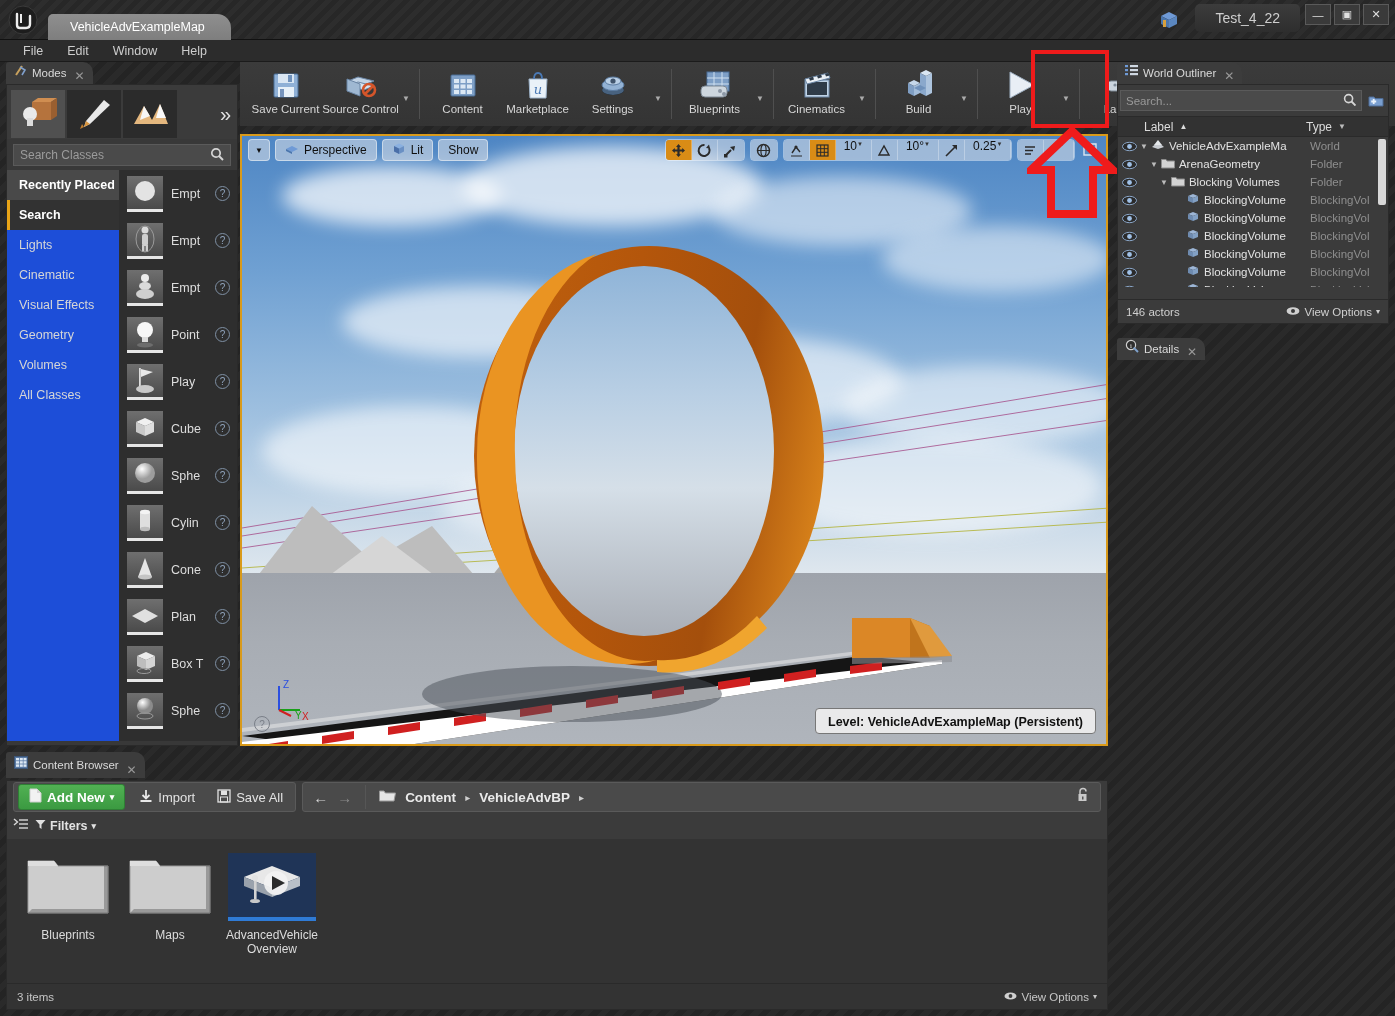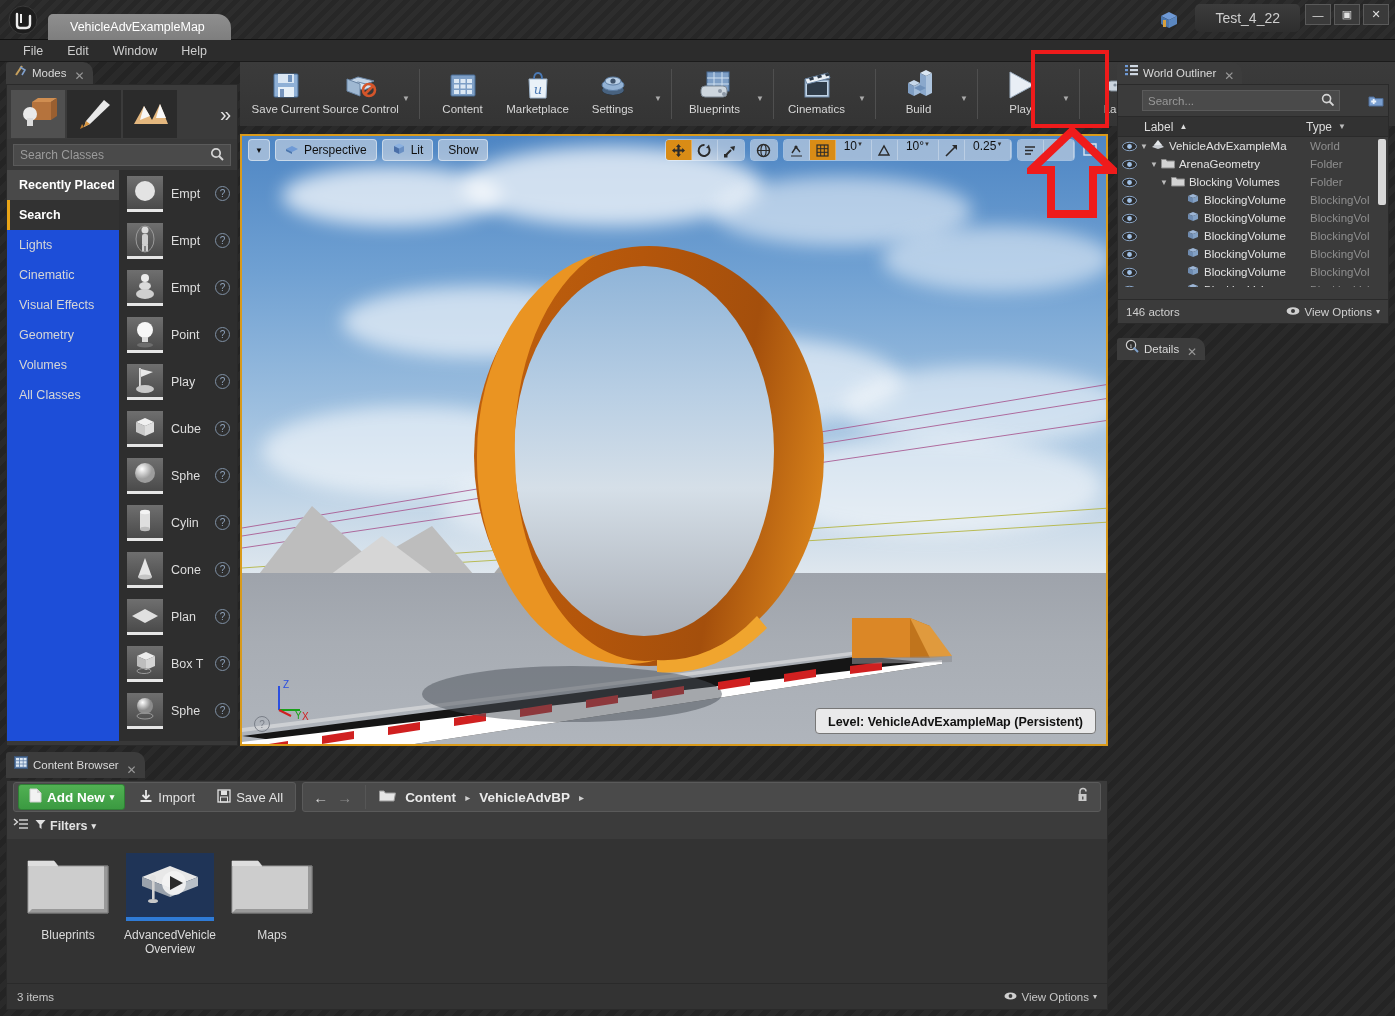--- a/index.html
+++ b/index.html
@@ -112,21 +112,21 @@
   .vg.on { background:#d98c16; }
   .vnum { padding:0 8px; background:rgba(205,215,228,0.62); display:flex;
     flex-direction:row; align-items:flex-start; justify-content:center;
     font-size:12px; color:#101010; border-right:1px solid rgba(255,255,255,0.3); line-height:1; }
   .vnum i { font-style:normal; font-size:6px; color:#333; margin-top:1px;}
   .gizmo { position:absolute; left:25px; bottom:22px; width:46px; height:46px; }
 
   
   .outliner { position:absolute; left:1117px; top:84px; width:272px; height:240px;
     background:#3b3b3b; border:1px solid #2a2a2a; }
-  .olsearch { margin:5px 24px; height:21px; background:#4a4a4a; border:1px solid #5a5a5a;
+  .olsearch { margin:5px 2px; height:21px; background:#4a4a4a; border:1px solid #5a5a5a;
     display:flex; align-items:center; padding:0 5px; font-size:11.5px; color:#999;
     justify-content:space-between; }
   .olhdr { height:21px; background:#323232; display:flex; align-items:center;
     font-size:12px; color:#dcdcdc; border-top:1px solid #2a2a2a; border-bottom:1px solid #2a2a2a; }
   .olrow { height:18px; display:flex; align-items:center; font-size:11.5px; }
   .eye { width:22px; display:flex; align-items:center; justify-content:center; }
   .olfoot { position:absolute; left:0; bottom:0; width:100%; height:24px; background:#3b3b3b;
     display:flex; align-items:center; justify-content:space-between; padding:0 8px;
     font-size:11.5px; color:#cfcfcf; border-top:1px solid #2a2a2a; }
   .details { position:absolute; left:1117px; top:360px; width:272px; height:386px;
@@ -1118,47 +1118,47 @@
       <div class="asset">
         <svg width="88" height="68" viewBox="0 0 88 68">
           <path d="M4 8 L30 8 L34 13 L84 13 L84 60 L4 60 Z" fill="#cdcdcd" stroke="#9b9b9b"></path>
           <path d="M4 8 L30 8 L34 13 L4 13 Z" fill="#dedede"></path>
           <path d="M84 13 L84 60 L4 60 L8 56 L80 56 L80 13 Z" fill="#3a3a3a" opacity="0.35"></path>
         </svg>
         <div class="assetlbl">Blueprints</div>
       </div>
 
       <div class="asset">
+        <svg width="88" height="68" viewBox="0 0 88 68">
+          <path d="M4 8 L30 8 L34 13 L84 13 L84 60 L4 60 Z" fill="#cdcdcd" stroke="#9b9b9b"></path>
+          <path d="M4 8 L30 8 L34 13 L4 13 Z" fill="#dedede"></path>
+          <path d="M84 13 L84 60 L4 60 L8 56 L80 56 L80 13 Z" fill="#3a3a3a" opacity="0.35"></path>
+        </svg>
+        <div class="assetlbl">Maps</div>
+      </div>
+
+      <div class="asset">
         <div style="width:88px;height:68px;background:#1f3457;border-bottom:4px solid #2f7bd6;
                     display:flex;align-items:center;justify-content:center">
           <svg width="68" height="56" viewBox="0 0 68 56">
             <path d="M6 20 L34 9 L62 20 L34 31 Z" fill="#e8e8e8"></path>
             <path d="M6 20 L34 31 L34 40 L6 29 Z" fill="#9aa2ac"></path>
             <path d="M62 20 L34 31 L34 40 L62 29 Z" fill="#b9c0c8"></path>
             <rect x="16" y="22" width="2.6" height="20" fill="#d2d2d2"></rect>
             <circle cx="17" cy="21" r="3" fill="#e2e2e2"></circle>
             <ellipse cx="17" cy="44" rx="5" ry="2" fill="#c8c8c8"></ellipse>
             <circle cx="38" cy="26" r="12" fill="#f2f2f2" opacity="0.92"></circle>
             <path d="M34 19 L47 26 L34 33 Z" fill="#2b2b2b"></path>
           </svg>
         </div>
         <div class="assetlbl">
           <div>AdvancedVehicle</div>
           <div>Overview</div>
         </div>
       </div>
-
-      <div class="asset">
-        <svg width="88" height="68" viewBox="0 0 88 68">
-          <path d="M4 8 L30 8 L34 13 L84 13 L84 60 L4 60 Z" fill="#cdcdcd" stroke="#9b9b9b"></path>
-          <path d="M4 8 L30 8 L34 13 L4 13 Z" fill="#dedede"></path>
-          <path d="M84 13 L84 60 L4 60 L8 56 L80 56 L80 13 Z" fill="#3a3a3a" opacity="0.35"></path>
-        </svg>
-        <div class="assetlbl">Maps</div>
-      </div>
     </div>
 
     <div class="cbfoot">
       <span>3 items</span>
       <span style="display:flex;align-items:center;gap:4px">
         <span>
           <svg width="13" height="10" viewBox="0 0 13 10">
               <ellipse cx="6.5" cy="5" rx="6" ry="3.6" fill="#d0d0d0"></ellipse>
               <circle cx="6.5" cy="5" r="1.9" fill="#3a3a3a"></circle>
             </svg></span>

